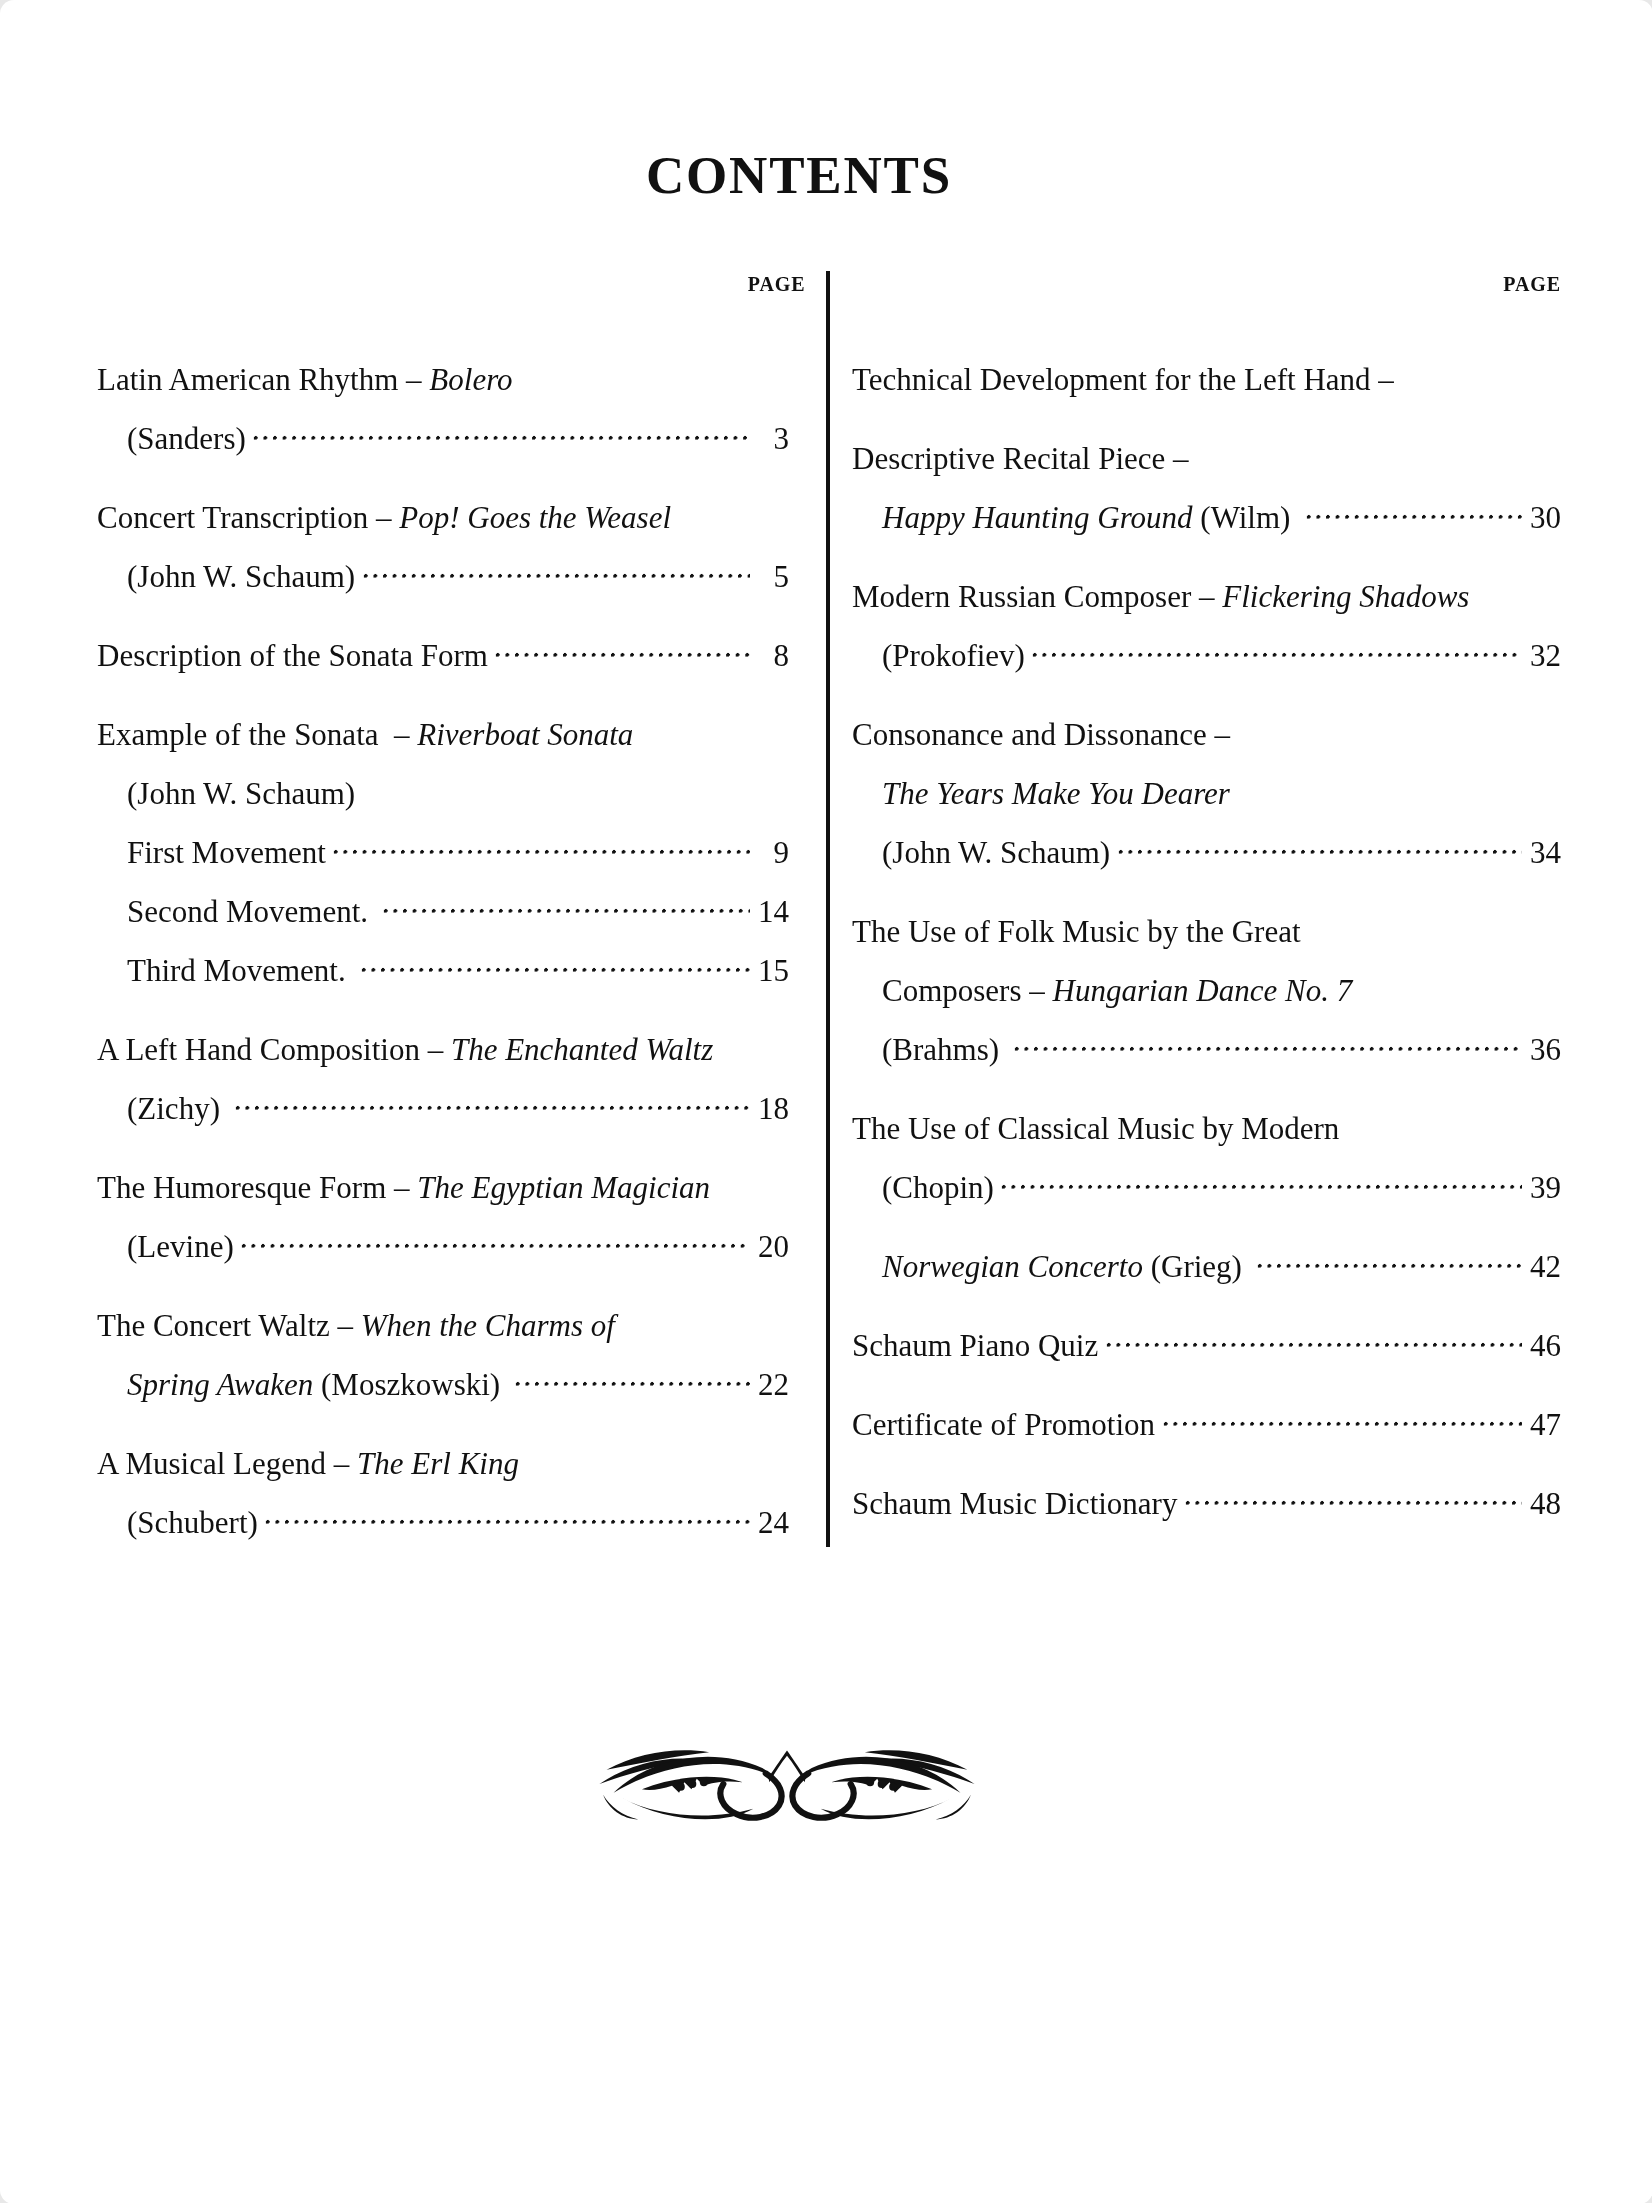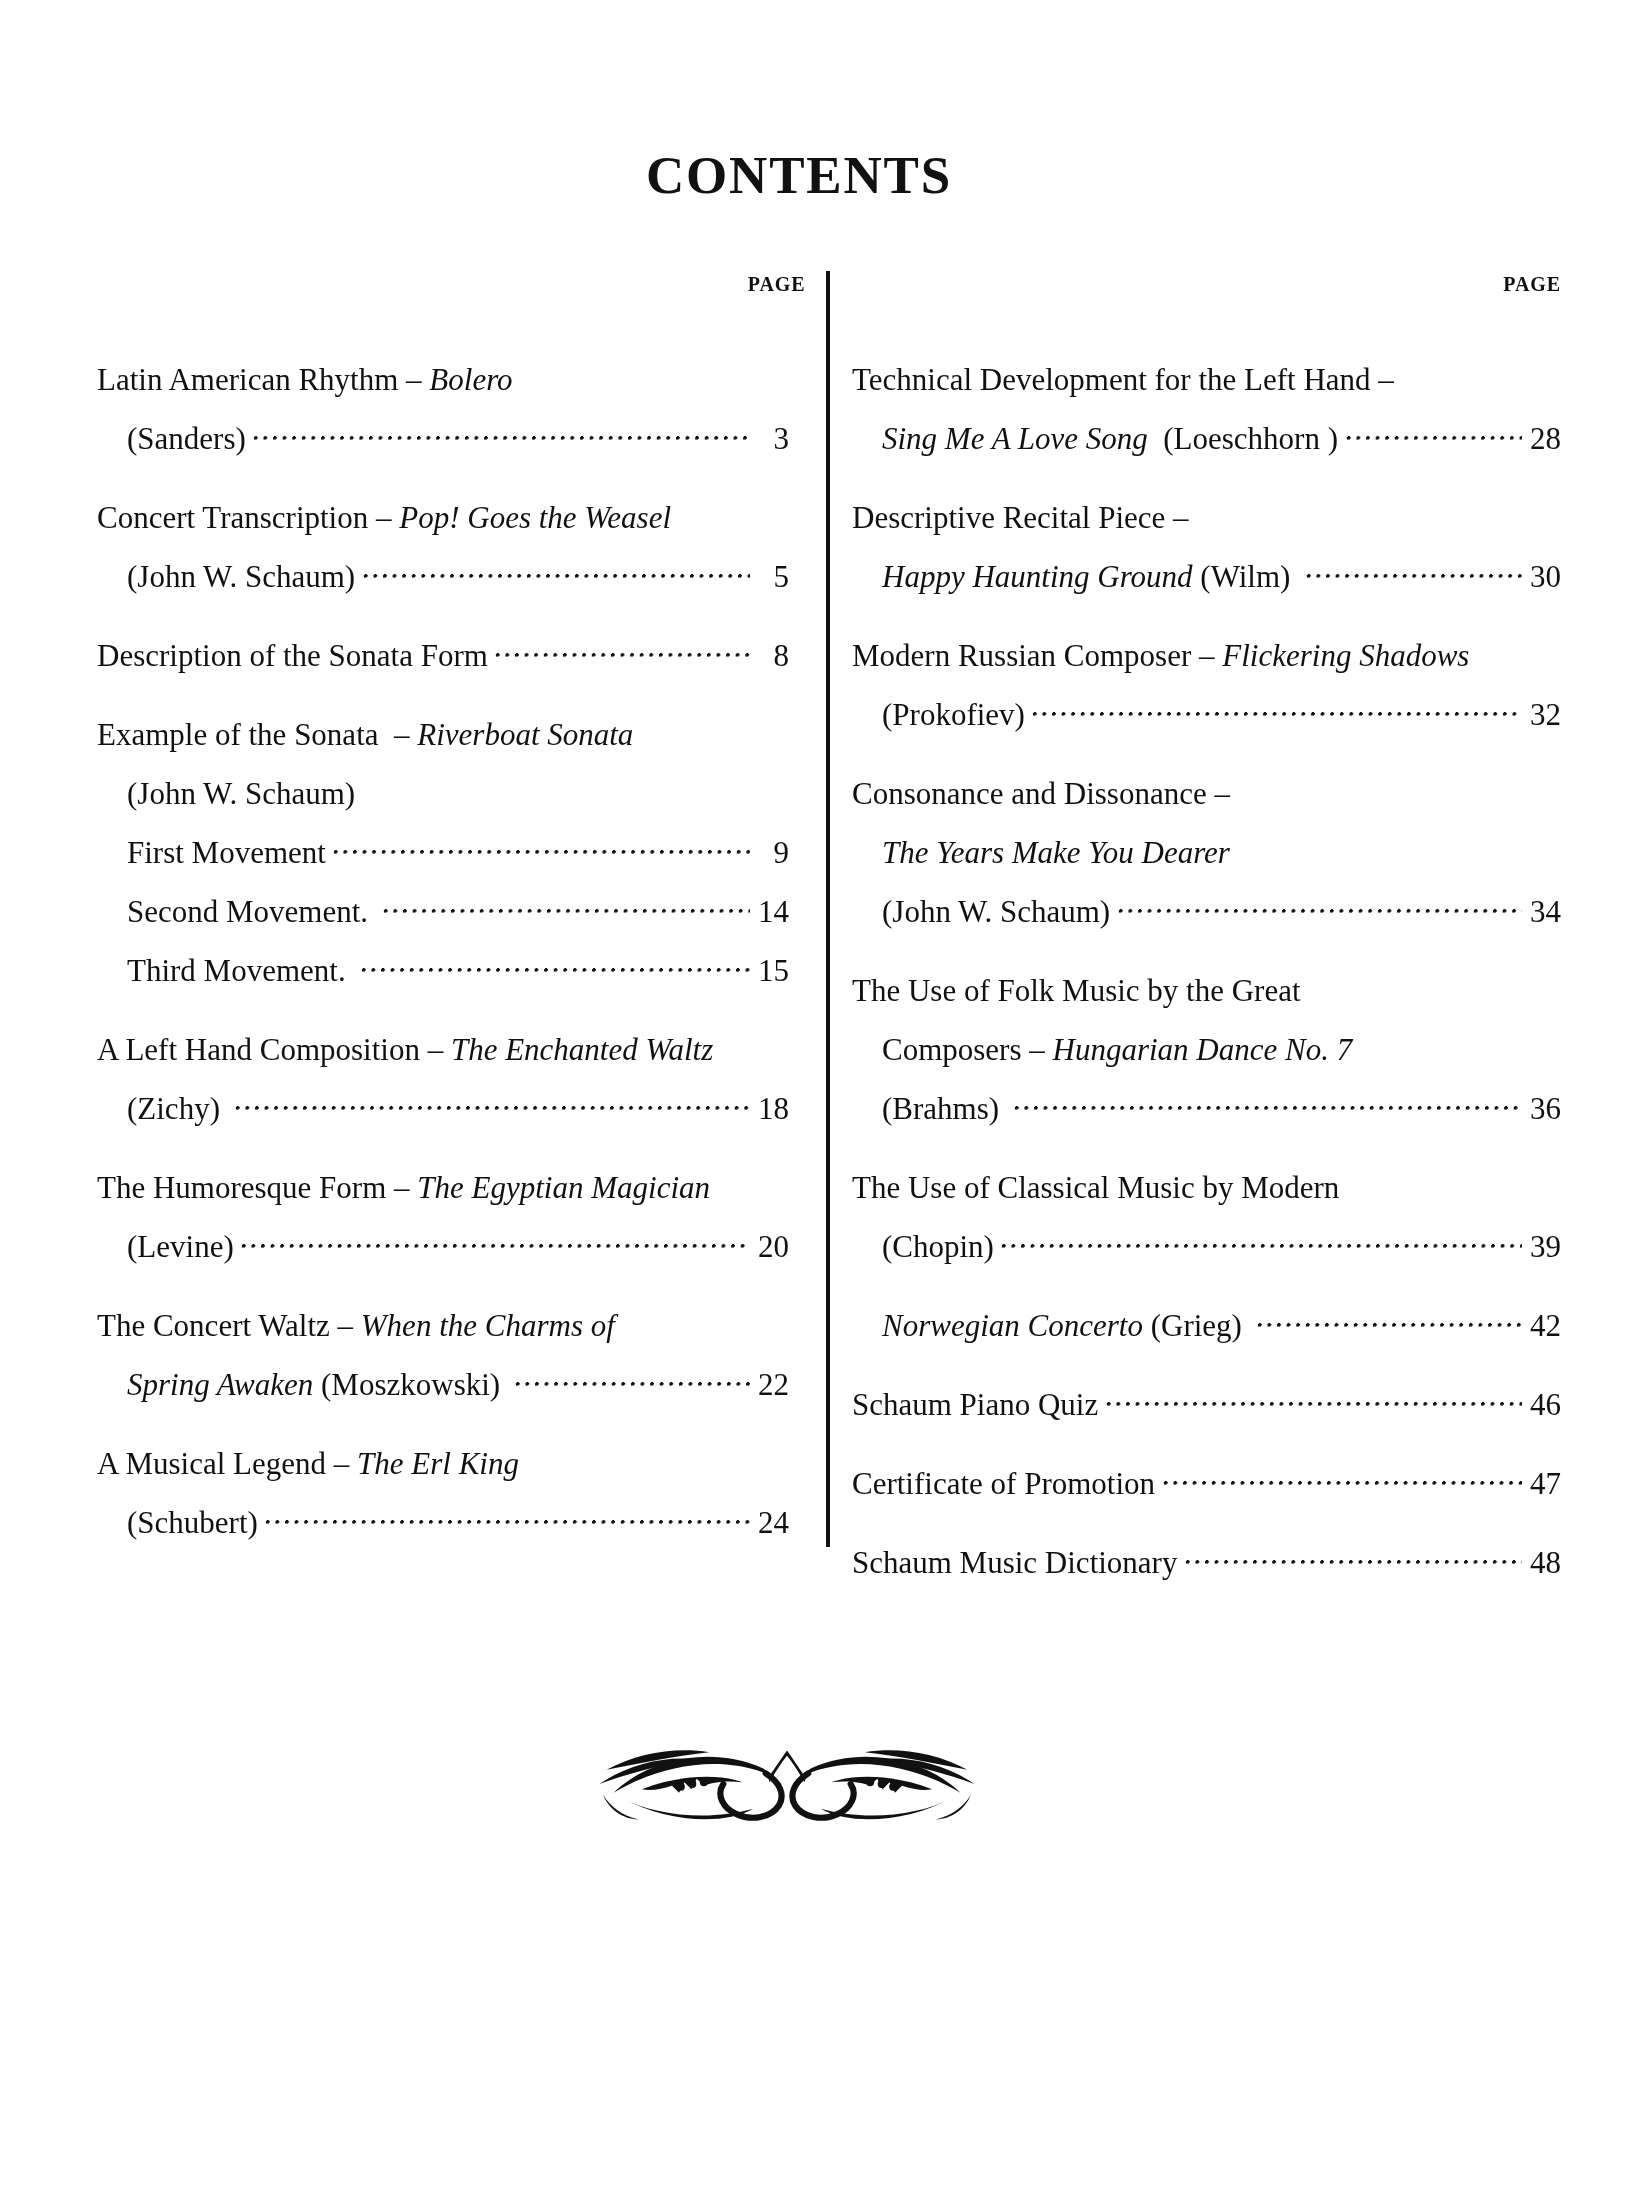--- a/index.html
+++ b/index.html
@@ -1,19 +1,19 @@
 <!DOCTYPE html>
 <html style="font-size:14.7px"><head>
 <meta charset="utf-8">
 <style>
   html,body{margin:0;padding:0;background:#e8e8e8;}
   .page{
     position:relative;width:1653px;height:2204px;background:#ffffff;
     font-family:"Liberation Serif","DejaVu Serif",serif;color:#111;
-    overflow:hidden;margin:0 auto;
+    overflow:hidden;margin:0 auto;border-radius:14px;
   }
   .title{
     position:absolute;top:145px;left:0;width:1598px;text-align:center;
     font-size:53px;font-weight:bold;letter-spacing:1.8px;line-height:61px;
   }
   .divider{
     position:absolute;left:826px;top:271px;width:3.7px;height:1276px;background:#111;
   }
   .col{position:absolute;top:272px;}
   .col-left{left:97px;width:692px;}
@@ -86,21 +86,20 @@
           <div class="line indent"><span class="run-roman">(Schubert)</span><span class="leader"></span><span class="pagenum">24</span></div>
         </div>
       </div>
   </div>
 
   <div class="col col-right">
     <div class="page-header">PAGE</div>
     <div id="right-entries">
         <div class="entry">
           <div class="line"><span class="run-roman">Technical Development for the Left Hand –</span></div>
-          <div class="line indent"><em class="run-italic">Sing Me A Love Song</em><span class="run-roman">  (Loeschhorn )</span><span class="leader"></span><span class="pagenum">28</span></div>
         </div>
         <div class="entry">
           <div class="line"><span class="run-roman">Descriptive Recital Piece –</span></div>
           <div class="line indent"><em class="run-italic">Happy Haunting Ground</em><span class="run-roman"> (Wilm) </span><span class="leader"></span><span class="pagenum">30</span></div>
         </div>
         <div class="entry">
           <div class="line"><span class="run-roman">Modern Russian Composer – </span><em class="run-italic">Flickering Shadows</em></div>
           <div class="line indent"><span class="run-roman">(Prokofiev)</span><span class="leader"></span><span class="pagenum">32</span></div>
         </div>
         <div class="entry">

